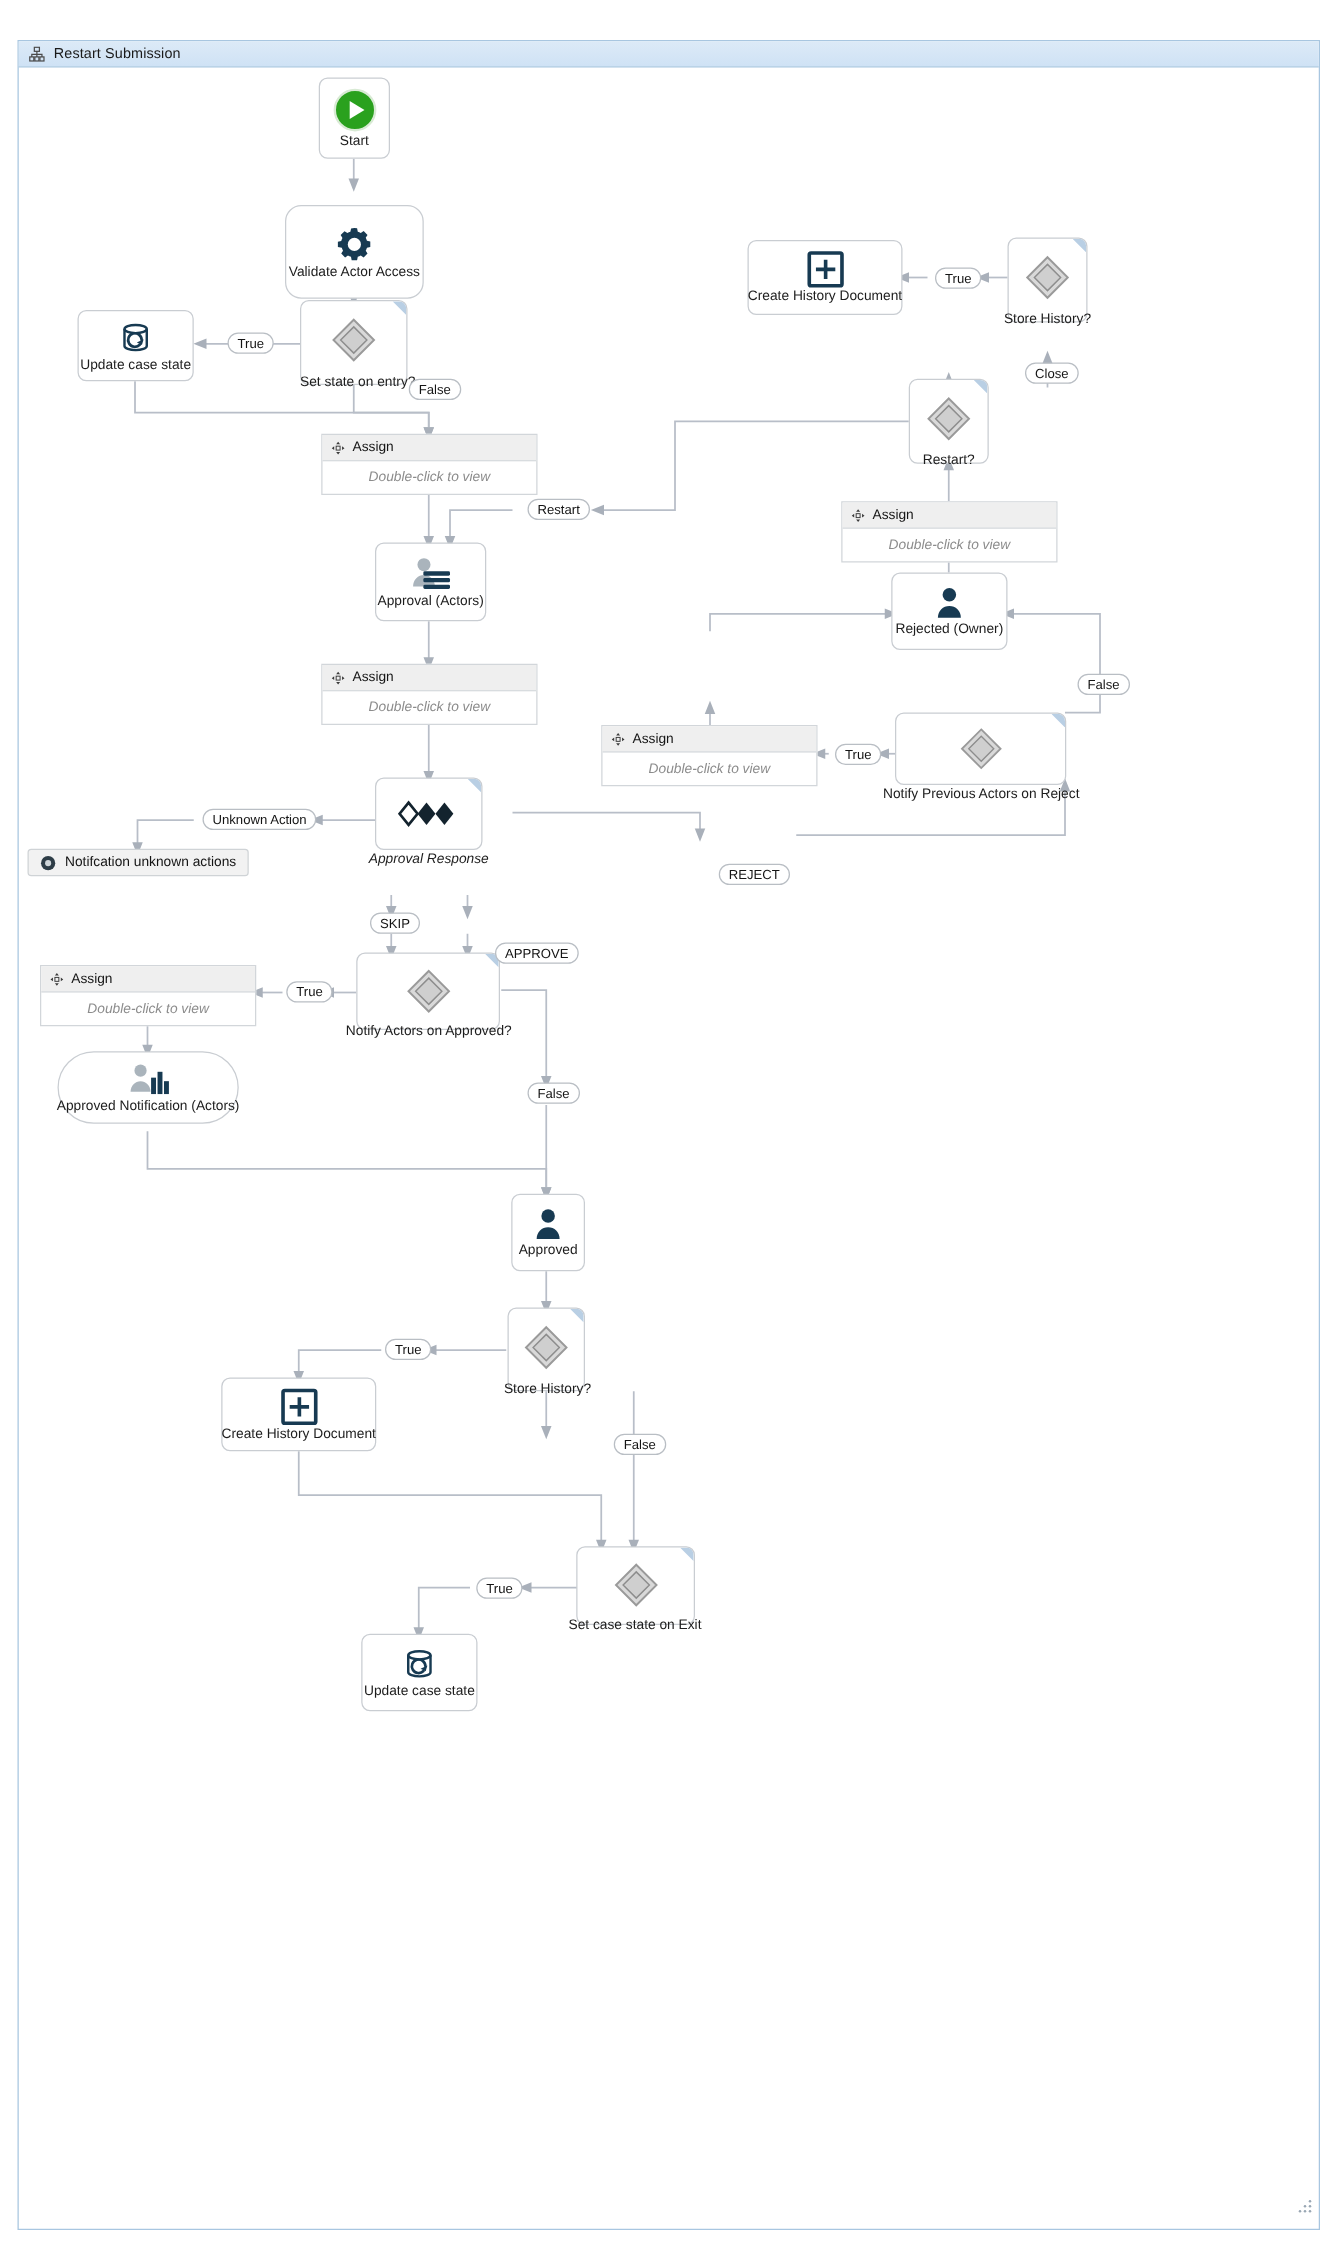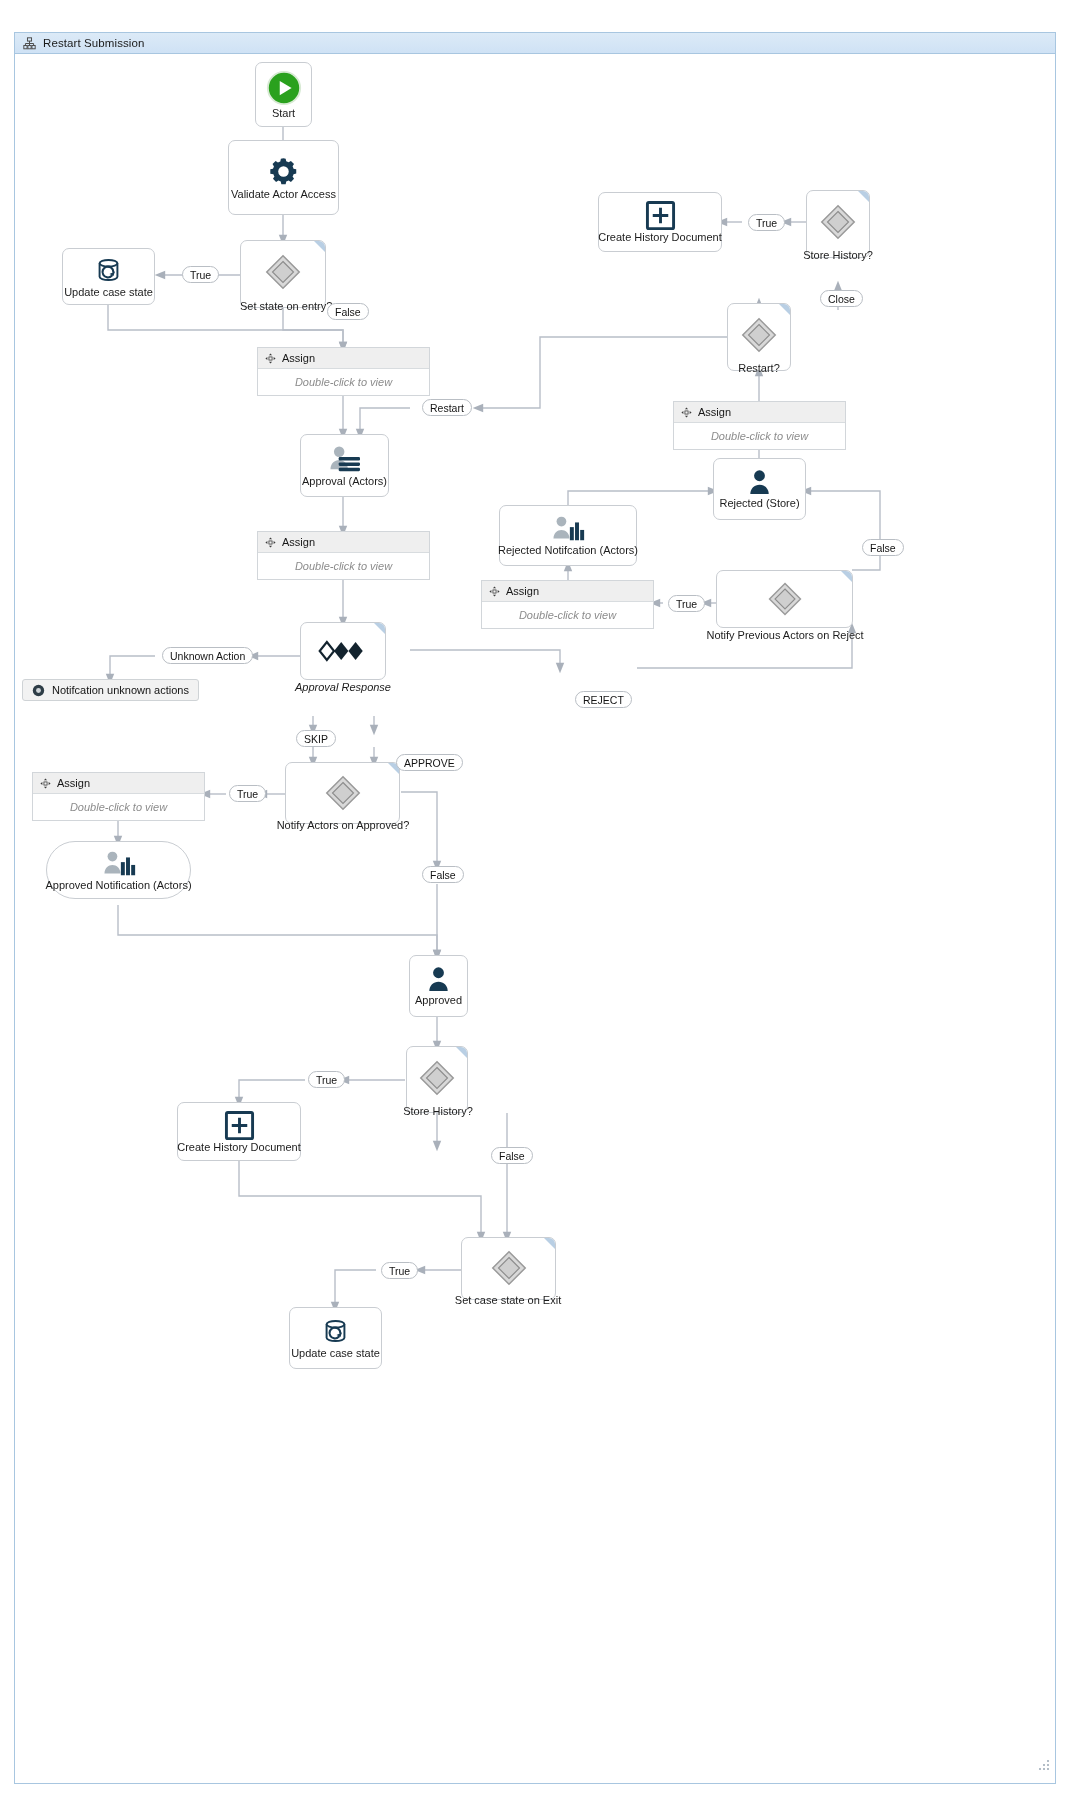--- a/index.html
+++ b/index.html
@@ -154,21 +154,21 @@
       <svg width="38" height="38" viewBox="0 0 40 40">
         <circle cx="20" cy="20" r="18" fill="#ffffff"></circle>
         <circle cx="20" cy="20" r="17" fill="#2aa11e"></circle>
         <circle cx="20" cy="20" r="17" fill="none" stroke="#d8ead4" stroke-width="2"></circle>
         <path d="M15.5 12.5 L28 20 L15.5 27.5 Z" fill="#ffffff"></path>
       </svg>
     </div>
     <div class="lbl">Start</div>
   </div>
 
-  <div class="node" style="left:228px;top:140px;width:111px;height:75px;">
+  <div class="node" style="left:228px;top:164px;width:111px;height:75px;border-radius:13px;">
     <div class="ico">
       <svg width="33" height="33" viewBox="0 0 32 32">
         <path fill="#173a52" d="M16 3.2l2.1 .35 .55 2.6a10.6 10.6 0 0 1 2.3 .95l2.25-1.4 3 3-1.4 2.25c.4 .72 .72 1.5 .95 2.3l2.6 .55v4.2l-2.6 .55c-.23 .8-.55 1.58-.95 2.3l1.4 2.25-3 3-2.25-1.4c-.72 .4-1.5 .72-2.3 .95l-.55 2.6h-4.2l-.55-2.6a10.6 10.6 0 0 1-2.3-.95l-2.25 1.4-3-3 1.4-2.25a10.6 10.6 0 0 1-.95-2.3L3.2 18.1v-4.2l2.6-.55c .23-.8 .55-1.58 .95-2.3L5.35 8.8l3-3 2.25 1.4c .72-.4 1.5-.72 2.3-.95l.55-2.6z"></path>
         <circle cx="16" cy="16" r="5.1" fill="#ffffff"></circle>
       </svg>
     </div>
     <div class="lbl">Validate Actor Access</div>
   </div>
 
   <div class="node" style="left:240px;top:240px;width:86px;height:68px;justify-content:flex-start;padding-top:10px;">
@@ -348,32 +348,20 @@
     <div class="fold"></div>
     <div class="ico">
       <svg width="40" height="40" viewBox="0 0 44 44">
         <path d="M22 5 L39 22 L22 39 L5 22 Z" fill="#d9d9d9" stroke="#9a9a9a" stroke-width="1.6"></path>
         <path d="M22 11 L33 22 L22 33 L11 22 Z" fill="#cfcfcf" stroke="#8d8d8d" stroke-width="1.2"></path>
       </svg>
     </div>
   </div>
   <div style="position:absolute;left:706px;top:629px;width:158px;text-align:center;font-size:11px;color:#1c1c1c;white-space:nowrap;">Notify Previous Actors on Reject</div>
 
-  <div class="node" style="left:499px;top:505px;width:138px;height:61px;">
-    <div class="ico">
-      <svg width="36" height="30" viewBox="0 0 38 32">
-        <circle cx="12" cy="8" r="5.2" fill="#aab4bc"></circle>
-        <path d="M3.5 26 c0-5.4 4-9 8.5-9 s8.5 3.6 8.5 9z" fill="#aab4bc"></path>
-        <rect x="21" y="14" width="4.2" height="14" fill="#173a52"></rect>
-        <rect x="26.5" y="9" width="4.2" height="19" fill="#173a52"></rect>
-        <rect x="32" y="17" width="4.2" height="11" fill="#173a52"></rect>
-      </svg>
-    </div>
-    <div class="lbl">Rejected Notifcation (Actors)</div>
-  </div>
 
   <div class="assign" style="left:481px;top:580px;width:173px;">
     <div class="hd">
       <svg width="11" height="11" viewBox="0 0 14 14">
         <path d="M7 0.5 L9 3 H5 Z M7 13.5 L5 11 H9 Z M0.5 7 L3 5 V9 Z M13.5 7 L11 9 V5 Z" fill="#3c3c3c"></path>
         <rect x="5" y="5" width="4" height="4" fill="none" stroke="#3c3c3c" stroke-width="1"></rect>
       </svg>
       <span>Assign</span>
     </div>
     <div class="bd">
@@ -381,21 +369,21 @@
     </div>
   </div>
 
   <div class="node" style="left:713px;top:458px;width:93px;height:62px;">
     <div class="ico">
       <svg width="31" height="29" viewBox="0 0 32 30">
         <circle cx="16" cy="8" r="5.6" fill="#173a52"></circle>
         <path d="M6.5 27 c0-5.8 4.3-9.7 9.5-9.7 s9.5 3.9 9.5 9.7z" fill="#173a52"></path>
       </svg>
     </div>
-    <div class="lbl">Rejected (Store)</div>
+    <div class="lbl">Rejected (Owner)</div>
   </div>
 
   <div class="assign" style="left:673px;top:401px;width:173px;">
     <div class="hd">
       <svg width="11" height="11" viewBox="0 0 14 14">
         <path d="M7 0.5 L9 3 H5 Z M7 13.5 L5 11 H9 Z M0.5 7 L3 5 V9 Z M13.5 7 L11 9 V5 Z" fill="#3c3c3c"></path>
         <rect x="5" y="5" width="4" height="4" fill="none" stroke="#3c3c3c" stroke-width="1"></rect>
       </svg>
       <span>Assign</span>
     </div>

